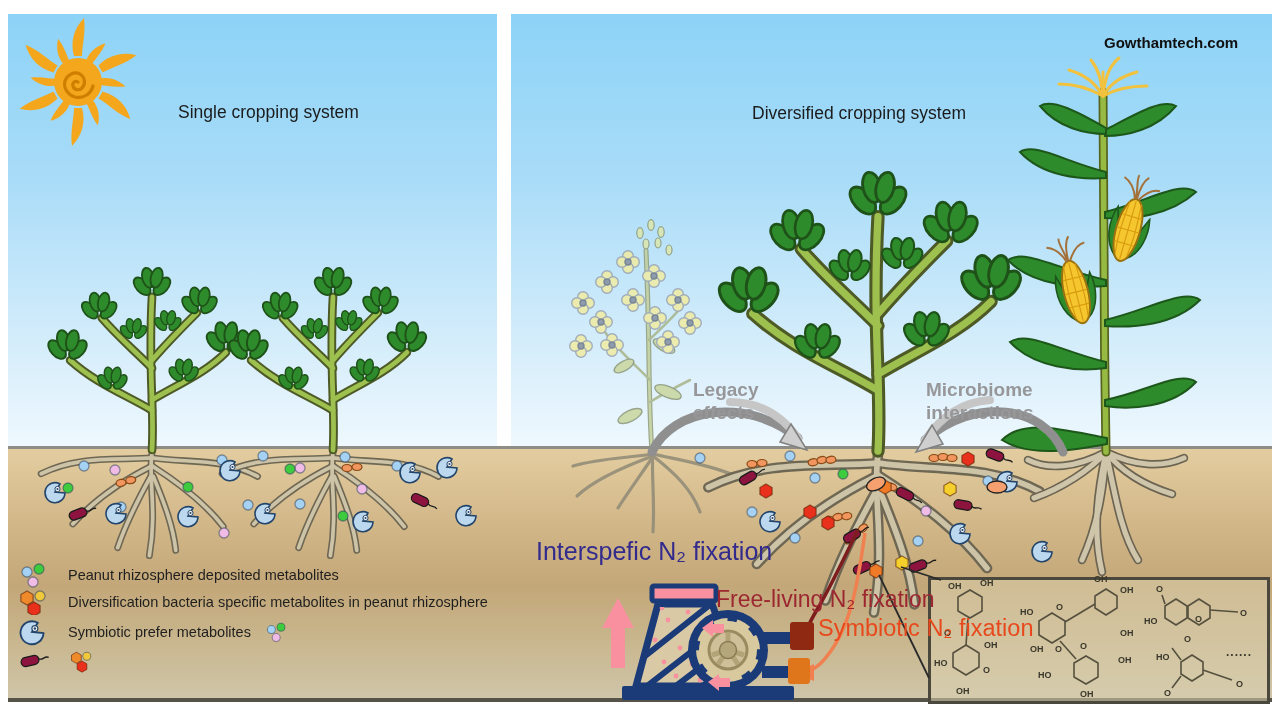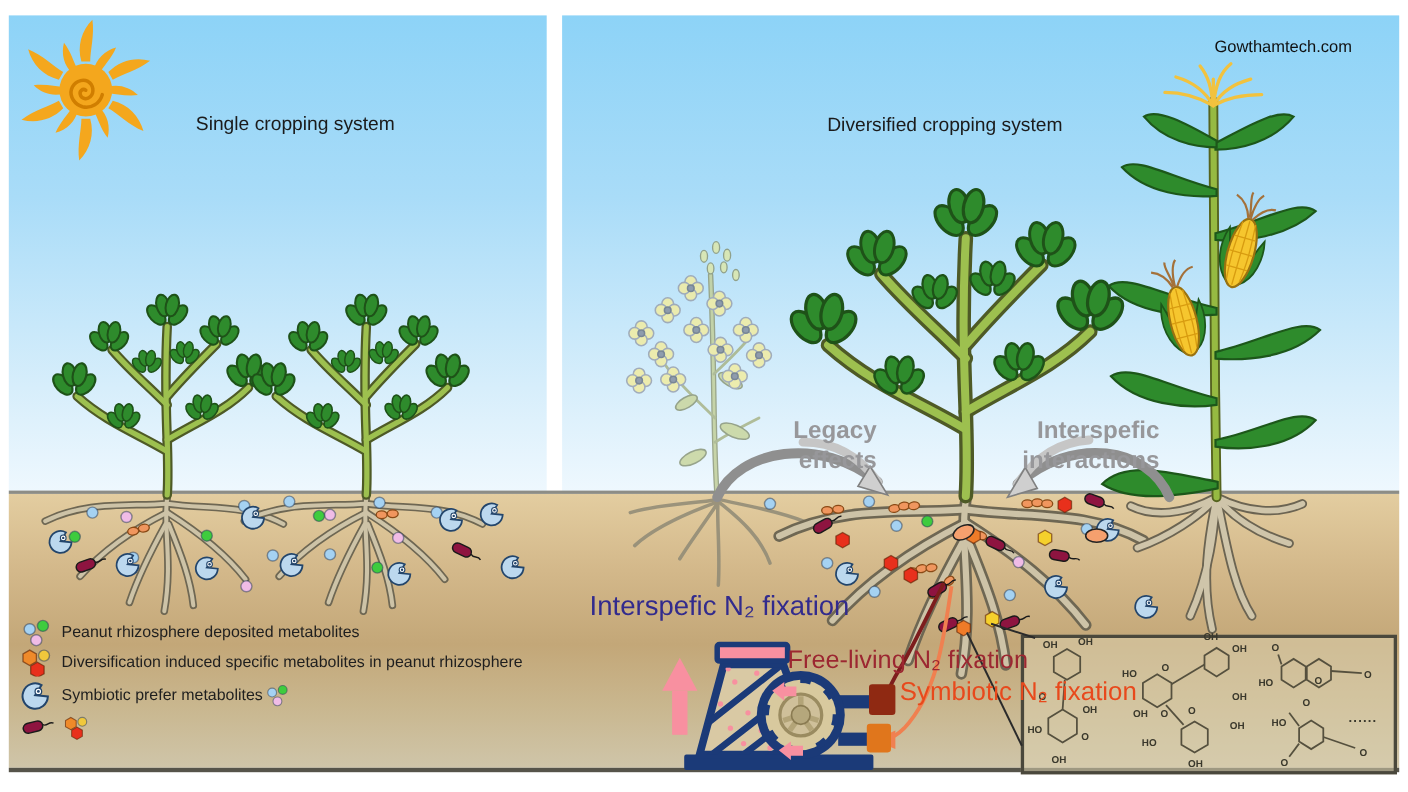--- a/index.html
+++ b/index.html
@@ -11,29 +11,29 @@
   #soil{position:absolute;left:8px;top:449px;width:1264px;height:249px;z-index:1;
         background:linear-gradient(180deg,#e3cda0 0%,#d3b88a 28%,#c3a778 55%,#c9b78f 78%,#cfc5a9 100%);
         border-bottom:4px solid #56544a}
   #groundline{position:absolute;left:8px;top:446px;width:1264px;height:3px;background:#8d8d86;z-index:2}
   #chembox{position:absolute;left:928px;top:577px;width:336px;height:121px;border:3px solid #4a483c;
            background:rgba(219,208,175,.55);z-index:2}
   #overlay{position:absolute;left:0;top:0;z-index:3}
   .title{position:absolute;z-index:4;font-size:17.5px;color:#1b1b1b;}
   #titleL{left:178px;top:102px;width:240px}
   #titleR{left:752px;top:103px;width:264px}
-  #wm{position:absolute;left:1104px;top:34px;width:160px;font-weight:normal;font-size:15px;color:#101010;z-index:4}
-  .graylab{position:absolute;z-index:4;font-size:22px;font-weight:bold;color:#97979a;text-align:right;line-height:1.22}
+  #wm{position:absolute;left:1104px;top:34px;width:160px;font-weight:bold;font-size:15px;color:#101010;z-index:4}
+  .graylab{position:absolute;z-index:4;font-size:19px;font-weight:bold;color:#97979a;text-align:left;line-height:1.22}
   #legacy{left:693px;top:378px;width:104px}
   #intersp{left:926px;top:378px;width:128px}
   .biglab{position:absolute;z-index:4;white-space:nowrap}
   #below{left:536px;top:537px;font-size:25px;color:#322b8d}
   #freel{left:716px;top:586px;font-size:23px;color:#9c2731}
   #symbl{left:818px;top:615px;font-size:23.5px;color:#e8491c}
-  .lrow{position:absolute;display:flex;align-items:center;gap:0;z-index:4;height:26px;left:12px}
+  .lrow{position:absolute;display:flex;align-items:center;gap:12px;z-index:4;height:26px;left:12px}
   .ltext{font-size:14.5px;color:#1f1f1f;white-space:nowrap}
   
   .st-o path{stroke:#4e5a26;stroke-width:6.6;fill:none;stroke-linecap:round}
   .st-i path{stroke:#9dc04f;stroke-width:3.6;fill:none;stroke-linecap:round}
   .rt-o path{stroke:#6e6753;stroke-width:5.2;fill:none;stroke-linecap:round}
   .rt-i path{stroke:#cdc3a7;stroke-width:2.8;fill:none;stroke-linecap:round}
   .lcg ellipse{fill:#2e8b2c;stroke:#1e5218;stroke-width:1.4}
   .crt-o path{stroke:#6b6452;stroke-width:8.5;fill:none;stroke-linecap:round}
   .crt-i path{stroke:#cfc5aa;stroke-width:5.2;fill:none;stroke-linecap:round}
   .cleaf{fill:#2e8b2c;stroke:#1d571a;stroke-width:2}
@@ -467,39 +467,39 @@
 
   <div id="titleL" class="title">Single cropping system</div>
   <div id="titleR" class="title">Diversified cropping system</div>
   <div id="wm">Gowthamtech.com</div>
 
   <div id="legacy" class="graylab">
     <div>Legacy</div>
     <div>effects</div>
   </div>
   <div id="intersp" class="graylab">
-    <div>Interspefic</div>
+    <div>Microbiome</div>
     <div>interactions</div>
   </div>
 
   <div id="below" class="biglab">Interspefic N₂ fixation</div>
   <div id="symbl" class="biglab">Symbiotic N₂ fixation</div>
   <div id="freel" class="biglab">Free-living N₂ fixation</div>
 
   <div class="lrow" style="top:562px">
     <svg width="44" height="26">
         <use href="#clusterA" transform="translate(22,13)"></use>
       </svg>
     <span class="ltext">Peanut rhizosphere deposited metabolites</span>
   </div>
   <div class="lrow" style="top:589px">
     <svg width="44" height="26">
         <use href="#clusterB" transform="translate(22,13)"></use>
       </svg>
-    <span class="ltext">Diversification induced specific metabolites in peanut rhizosphere</span>
+    <span class="ltext">Diversification bacteria specific metabolites in peanut rhizosphere</span>
   </div>
   <div class="lrow" style="top:619px">
     <svg width="44" height="28">
         <use href="#pac" transform="translate(20,14) scale(1.15)"></use>
       </svg>
     <span class="ltext">Symbiotic prefer metabolites</span>
     <svg width="28" height="24">
         <use href="#clusterA" transform="translate(14,12) scale(.8)"></use>
       </svg>
   </div>

